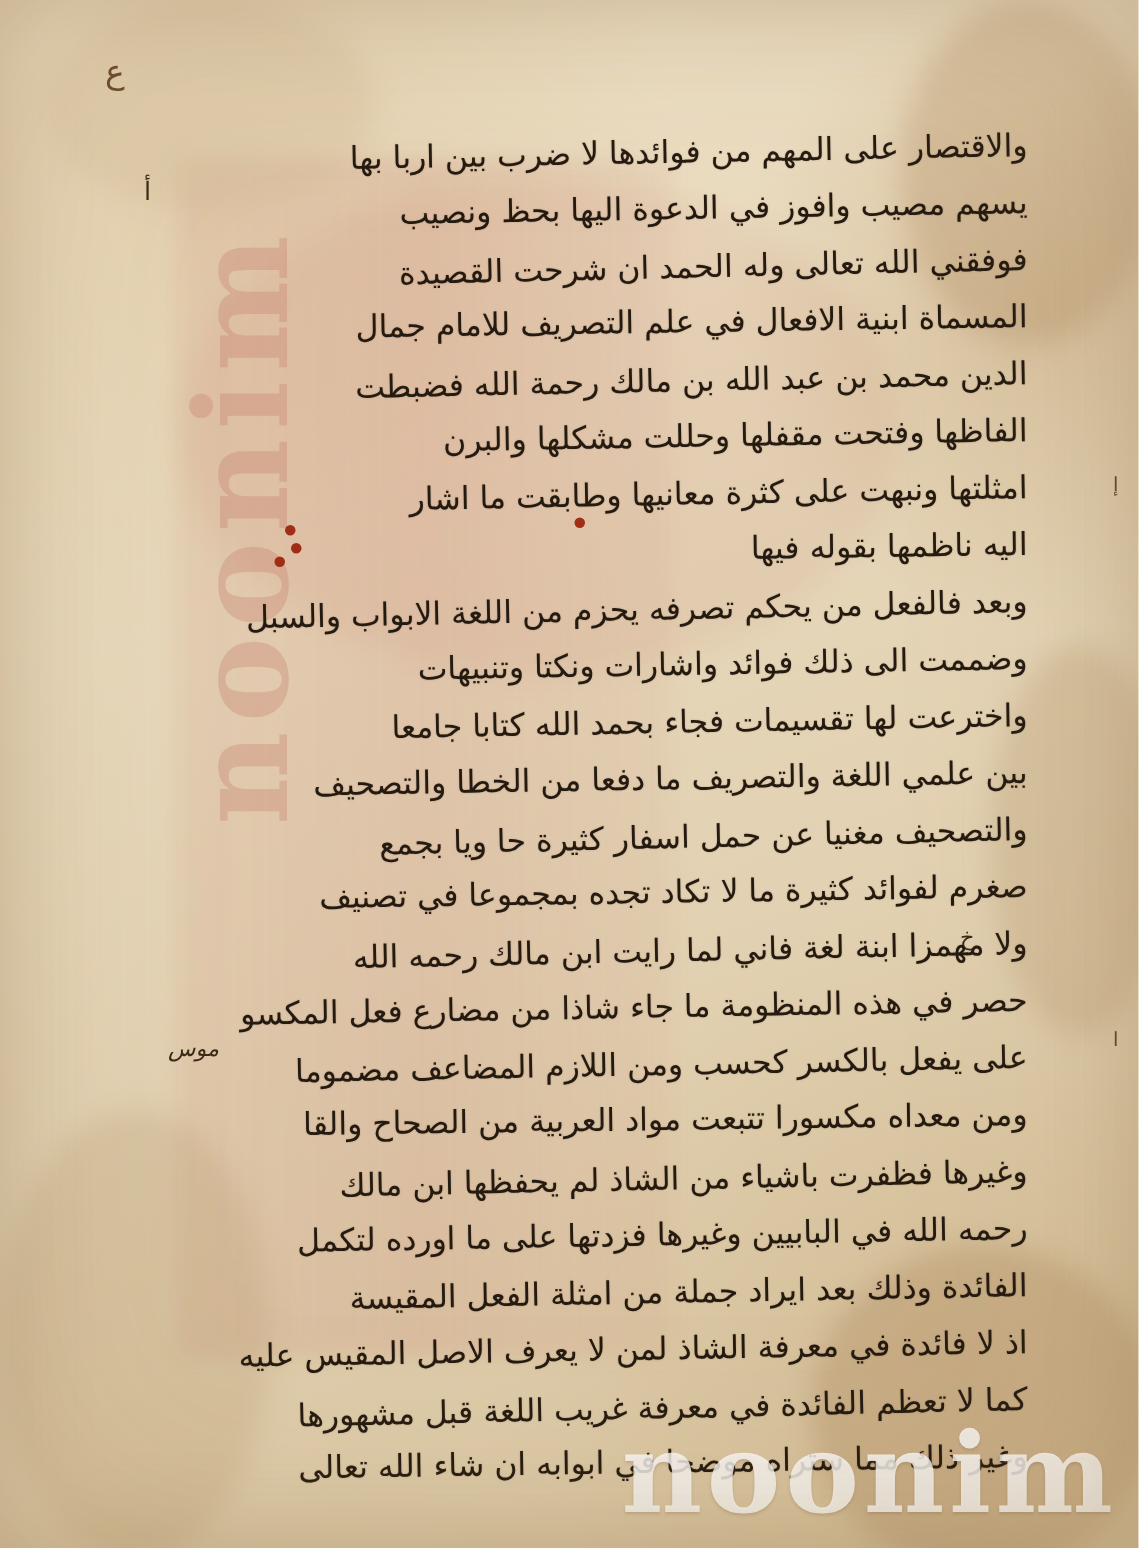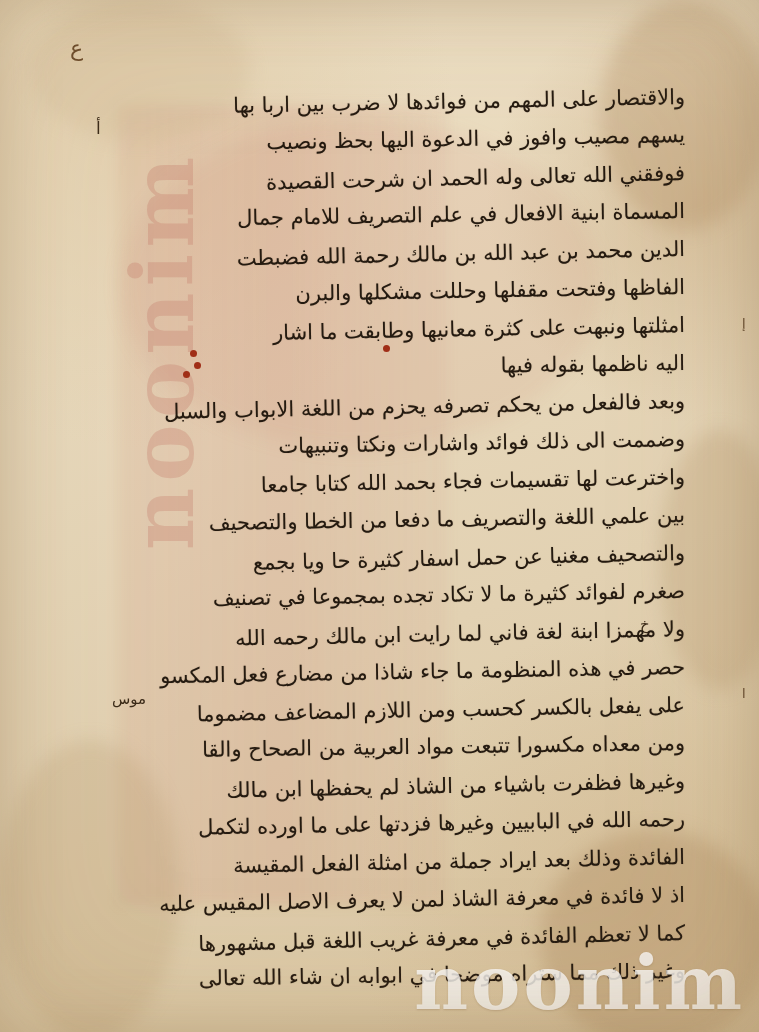--- a/index.html
+++ b/index.html
@@ -127,21 +127,21 @@
   .margin-note {
     position: absolute;
     direction: rtl;
     font-family: "DejaVu Sans", sans-serif;
     color: #3a2a18;
     font-size: 15px;
     white-space: nowrap;
   }
   .mn-alif   { left: 96px;  top: 118px; font-size: 17px; }
   .mn-kha    { left: 640px; top: 616px; }
-  .mn-mim    { left: 112px; top: 690px; }
+  .mn-mim    { left: 112px; top: 690px; font-style: italic; }
   .mn-right1 { left: 742px; top: 316px; font-size: 13px; color:#5a4228; }
   .mn-right2 { left: 742px; top: 686px; font-size: 13px; color:#5a4228; }
 
   .red-dot {
     position: absolute;
     width: 7px; height: 7px;
     border-radius: 50%;
     background: #a02e17;
   }
   .rd1 { left: 383px; top: 345px; }

